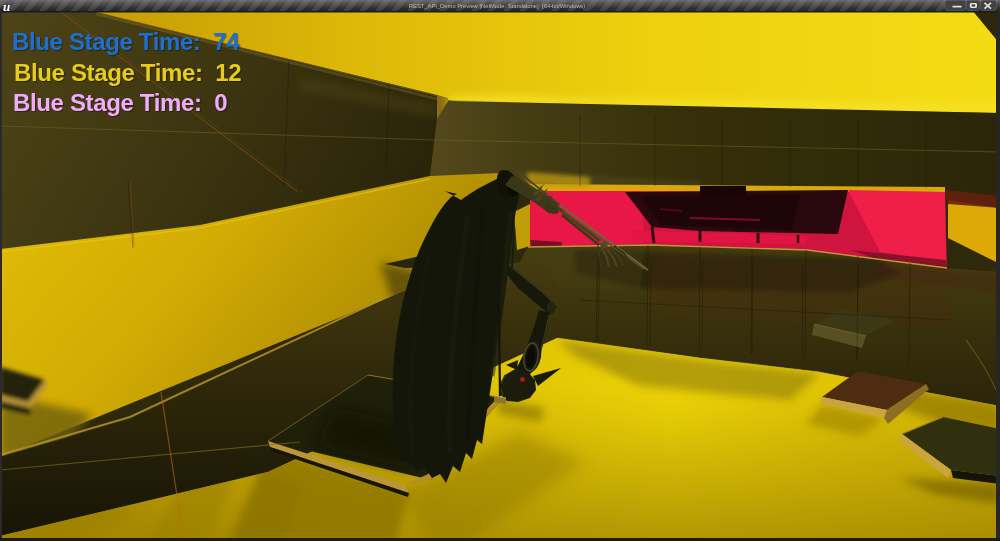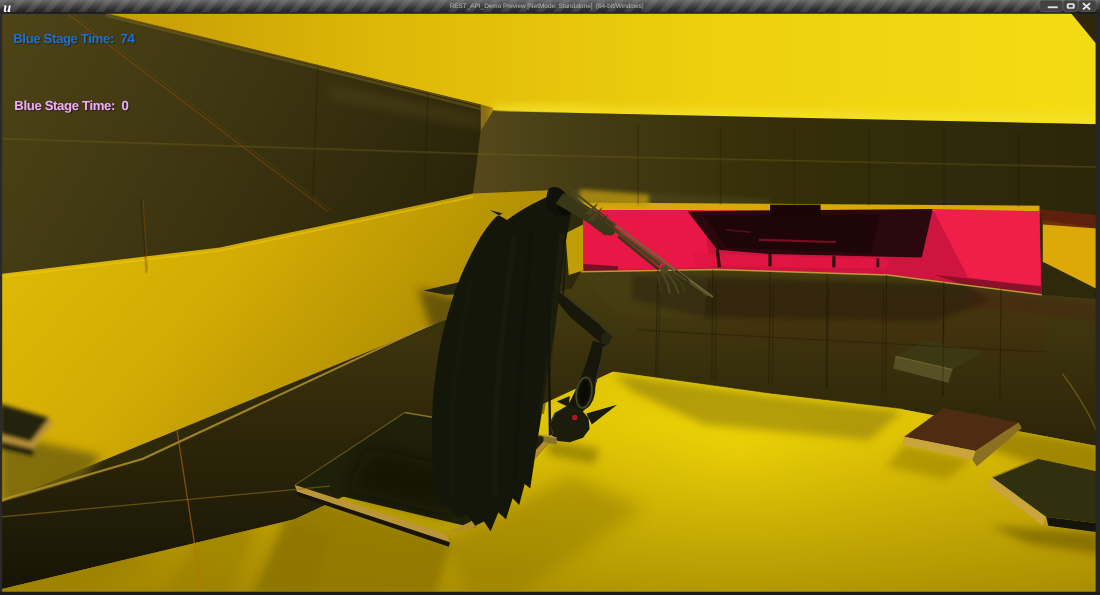--- a/index.html
+++ b/index.html
@@ -1,18 +1,18 @@
 <!DOCTYPE html>
 <html><head>
 <meta charset="utf-8">
 <style>
   html,body{margin:0;padding:0;background:#111;}
   #win{position:relative;width:1000px;height:541px;overflow:hidden;font-family:"Liberation Sans",sans-serif;}
   #scene{position:absolute;left:0;top:0;}
-  .hud{position:absolute;font-weight:bold;font-size:12px;letter-spacing:-0.35px;white-space:pre;text-shadow:1px 1px 1px rgba(0,0,0,0.4);}
+  .hud{position:absolute;font-weight:bold;font-size:24px;letter-spacing:-0.35px;white-space:pre;text-shadow:1px 1px 1px rgba(0,0,0,0.4);}
 </style>
 </head>
 <body>
 <div id="win">
 <svg id="scene" width="1000" height="541" viewBox="0 0 1000 541" xmlns="http://www.w3.org/2000/svg">
 <defs>
   <linearGradient id="tbGrad" x1="0" y1="0" x2="0" y2="1">
     <stop offset="0" stop-color="#6a6a6a"></stop>
           <stop offset="0.35" stop-color="#4e4e4e"></stop>
     <stop offset="0.75" stop-color="#303030"></stop>
@@ -287,14 +287,15 @@
   <rect x="969.8" y="3" width="7.2" height="5" rx="1.4" fill="#e4e4e4"></rect>
   <rect x="971.6" y="4.4" width="3.6" height="2.2" fill="#424242"></rect>
   <path d="M984.5,2.8 L991,8.6 M991,2.8 L984.5,8.6" stroke="#e4e4e4" stroke-width="1.7"></path>
 </g>
 <rect x="0" y="11" width="2" height="530" fill="#2a2a2a"></rect>
 <rect x="996" y="11" width="4" height="530" fill="#262626"></rect>
 <rect x="0" y="538" width="1000" height="3" fill="#1b1b1b"></rect>
 </g>
     </svg>
 <div class="hud" style="left:12px;top:28px;color:#1d6fd2;">Blue Stage Time:&nbsp;&nbsp;74</div>
+<div class="hud" style="left:14px;top:59px;color:#e8cd18;">Blue Stage Time:&nbsp;&nbsp;12</div>
 <div class="hud" style="left:13px;top:89px;color:#f0abfc;">Blue Stage Time:&nbsp;&nbsp;0</div>
 </div>
 
 </body></html>

